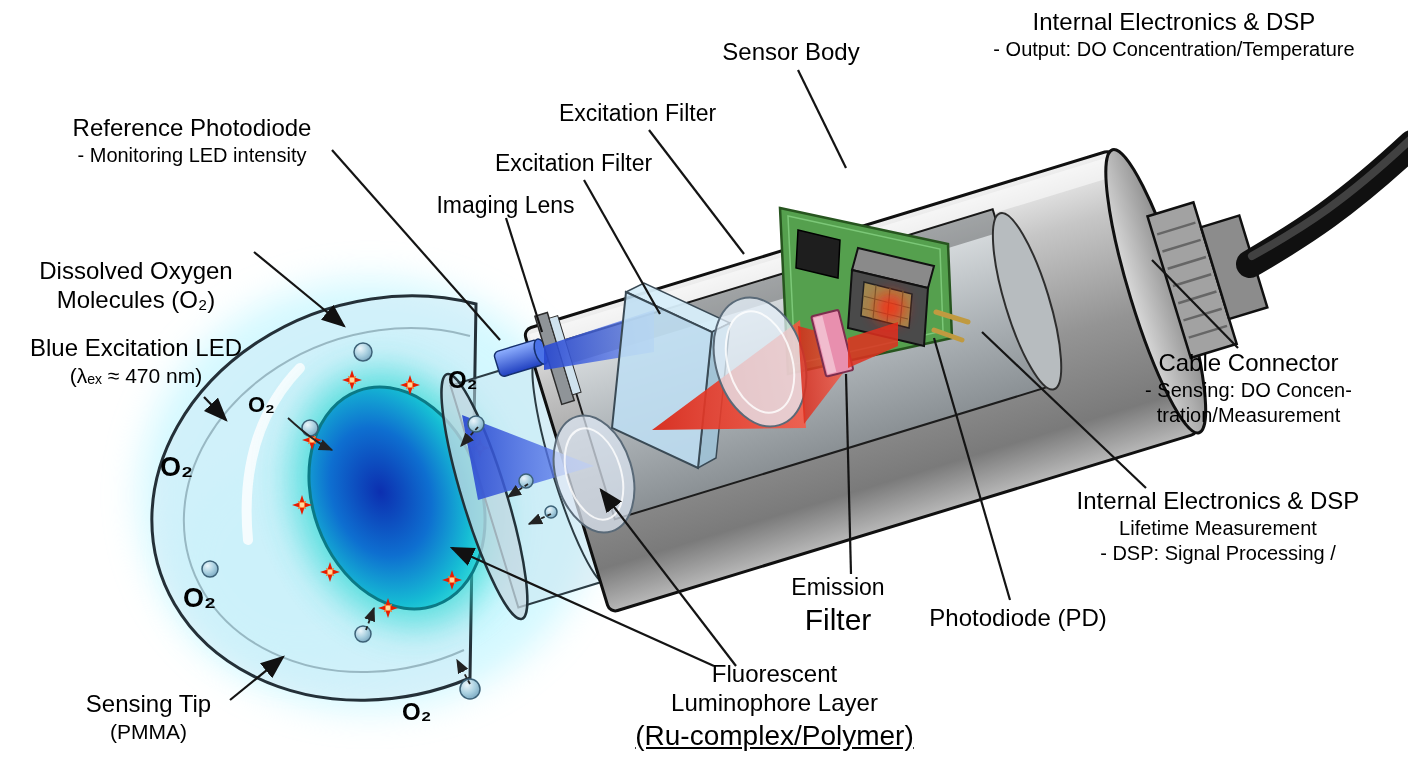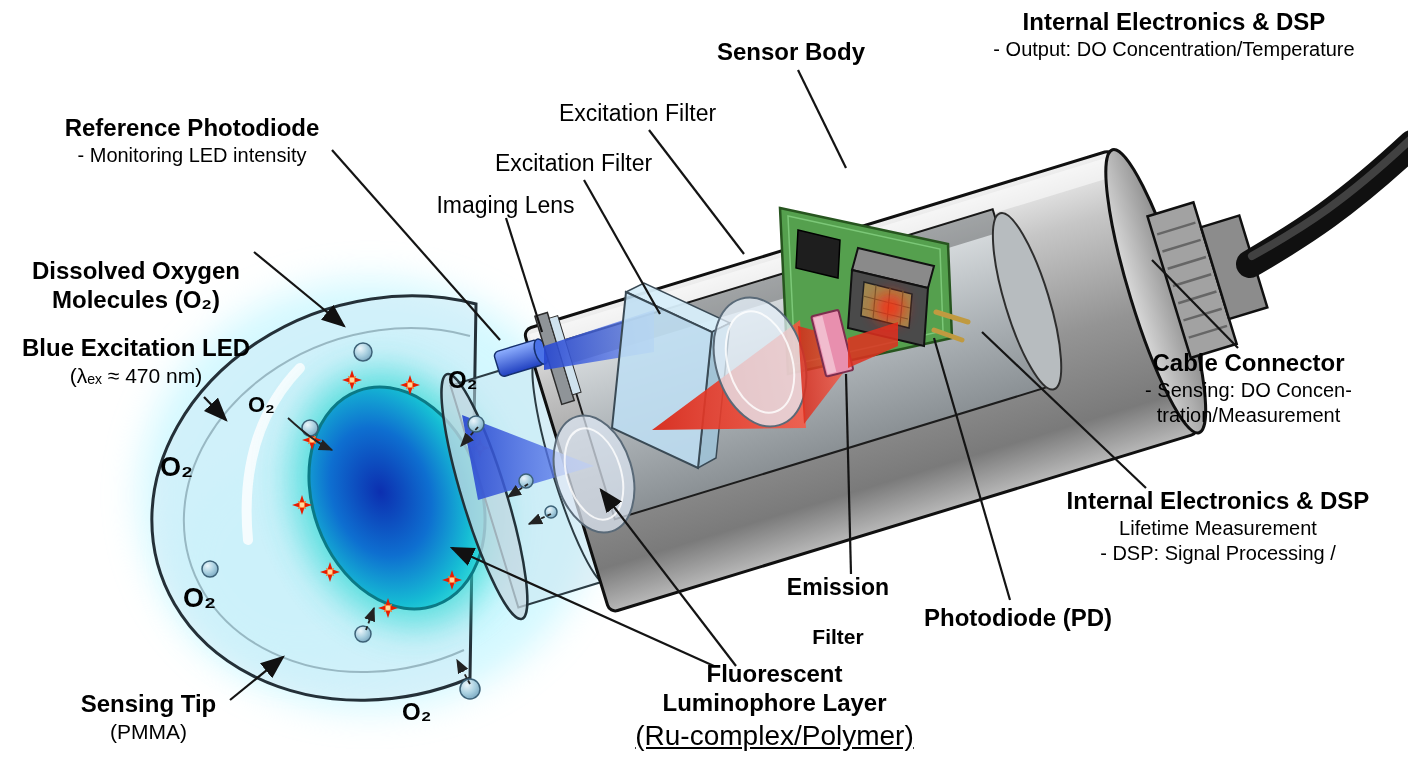--- a/index.html
+++ b/index.html
@@ -1,20 +1,20 @@
 <!DOCTYPE html>
 <html><head>
 <meta charset="utf-8">
 <style>
   html,body{margin:0;padding:0;background:#fff;}
   .stage{position:relative;width:1408px;height:768px;background:#ffffff;overflow:hidden;
          font-family:"Liberation Sans","DejaVu Sans",sans-serif;color:#000;}
   .stage > svg{position:absolute;left:0;top:0;}
   .lbl{position:absolute;text-align:center;}
-  .t{font-weight:700;font-size:24px;line-height:1.2;text-align:center;}
+  .t{font-weight:400;font-size:24px;line-height:1.2;text-align:center;}
   .r{font-weight:400;font-size:23px;line-height:1.2;}
   .s{font-weight:400;font-size:20px;line-height:1.25;}
   .o2{position:absolute;font-weight:700;font-size:24px;}
   .o2.lg{font-size:27px;}
 </style>
 </head>
 <body>
 
 <div class="stage">
 
@@ -255,21 +255,21 @@
 </div>
 
 <div class="lbl" style="left:632px;top:660px;width:285px;">
   <div class="t">Fluorescent</div>
   <div class="t">Luminophore Layer</div>
   <div class="s" style="font-size:28px;text-decoration:underline;">(Ru-complex/Polymer)</div>
 </div>
 
 <div class="lbl" style="left:768px;top:574px;width:140px;">
   <div class="t" style="font-size:23px;">Emission</div>
-  <div class="t" style="font-size:21px;margin-top:22px;">Filter</div>
+  <div class="t" style="font-size:30px;">Filter</div>
 </div>
 
 <div class="lbl" style="left:898px;top:604px;width:240px;">
   <div class="t">Photodiode (PD)</div>
 </div>
 
 <div class="lbl" style="left:1038px;top:487px;width:360px;">
   <div class="t">Internal Electronics &amp; DSP</div>
   <div class="s">Lifetime Measurement</div>
   <div class="s">-  DSP: Signal Processing /</div>

